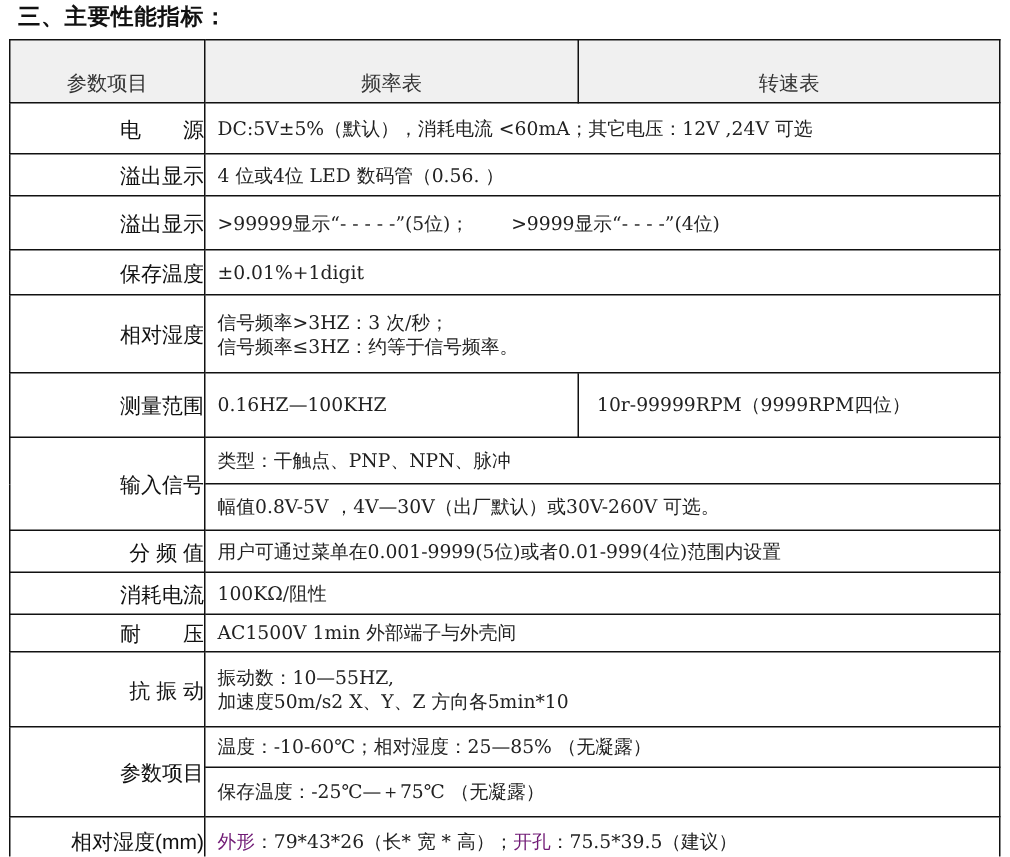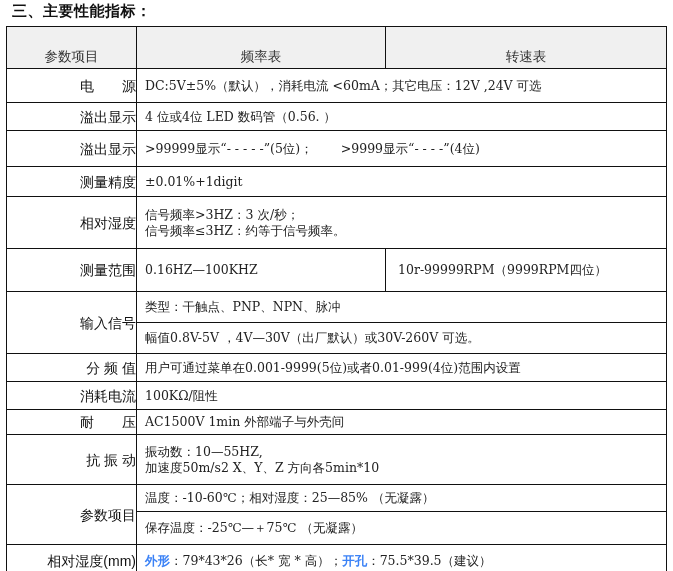--- a/index.html
+++ b/index.html
@@ -6,21 +6,21 @@
   body { width: 673px; height: 571px; position: relative; overflow: hidden;
          font-family: "DejaVu Serif", "Liberation Serif", serif; color: #222; }
   .heading { position: absolute; left: 12px; top: 2px; font-family: Liberation Sans, sans-serif;
              font-weight: bold; font-size: 15px; color: #111; letter-spacing: 0.5px; }
   table.spec { position: absolute; left: 6px; top: 26px; width: 660px; border-collapse: collapse; table-layout: fixed; }
   table.spec td { border: 1.5px solid #111; padding: 0 0 0 8px; font-size: 12.5px; vertical-align: middle; line-height: 16px; margin-top: 48px; }
   table.spec td.label { text-align: right; padding: 0; font-family: Liberation Sans, sans-serif;
                         font-size: 14px; color: #111; }
   table.spec tr.head td { background: #f0f0f0; text-align: center; padding: 0; font-family: "DejaVu Sans", "Liberation Sans", sans-serif;
                           font-size: 13.5px; color: #333; vertical-align: bottom; padding-bottom: 4px; }
-  .b { font-weight: bold; font-family: "DejaVu Sans", "Liberation Sans", sans-serif; color: #3b82f6; }
+  .b { font-weight: normal; font-family: "DejaVu Sans", "Liberation Sans", sans-serif; color: #701a75; }
   .gap { display: inline-block; width: 28px; }
 </style>
 </head>
 <body>
 
 <div class="heading">三、主要性能指标：</div>
 
 <table class="spec">
   <colgroup>
     <col style="width:130px">
@@ -39,21 +39,21 @@
   </tr>
   <tr style="height:28px">
     <td class="label">溢出显示</td>
     <td colspan="2">4 位或4位 LED 数码管（0.56. ）</td>
   </tr>
   <tr style="height:36px">
     <td class="label">溢出显示</td>
     <td colspan="2"><span>&gt;99999显示“- - - - -”(5位)；</span><span class="gap"></span><span>&gt;9999显示“- - - -”(4位)</span></td>
   </tr>
   <tr style="height:30px">
-    <td class="label">测量精度</td>
+    <td class="label">保存温度</td>
     <td colspan="2">±0.01%+1digit</td>
   </tr>
   <tr style="height:52px">
     <td class="label">相对湿度</td>
     <td colspan="2">
       <div>信号频率&gt;3HZ：3 次/秒；</div>
       <div>信号频率≤3HZ：约等于信号频率。</div>
     </td>
   </tr>
   <tr style="height:43px">

